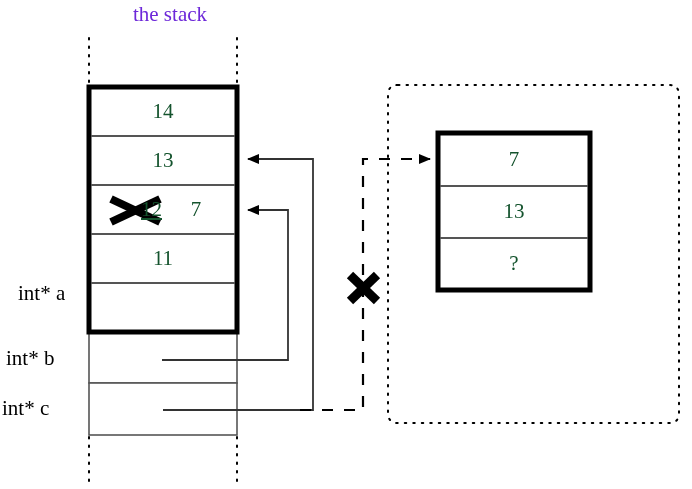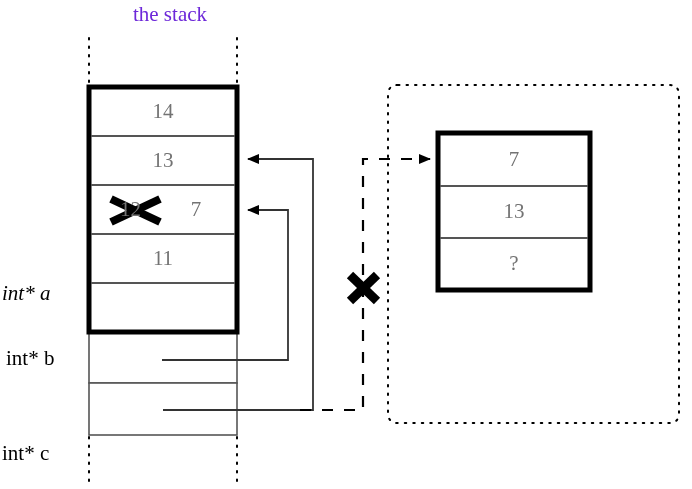--- a/index.html
+++ b/index.html
@@ -28,21 +28,21 @@
     color: #6d28d9;
     text-align: center;
     white-space: nowrap;
   }
   #stack-title { left: 60px; top: 2px; width: 220px; }
   #heap-title  { left: 400px; top: 2px; width: 220px; }
 
   .cell-text {
     position: absolute;
     font-size: 21px;
-    color: #737373;
+    color: #14532d;
     text-align: center;
     white-space: nowrap;
   }
   .var-label {
     position: absolute;
     font-size: 21px;
     color: #000000;
     white-space: nowrap;
     text-align: left;
   }
@@ -97,28 +97,28 @@
 
     <rect x="438" y="133" width="152" height="157" fill="#ffffff" stroke="#000000" stroke-width="5"></rect>
     <line x1="440" y1="186" x2="588" y2="186" stroke="#555555" stroke-width="1.8"></line>
     <line x1="440" y1="238" x2="588" y2="238" stroke="#555555" stroke-width="1.8"></line>
   </svg>
 
   <div class="cell-text" style="left:89px; top:99px; width:148px;">14</div>
 
   <div class="cell-text" style="left:89px; top:148px; width:148px;">13</div>
 
-  <div class="cell-text" style="left:120px; top:197px; width:68px; text-align:left;">12</div>
+  <div class="cell-text" style="left:94px; top:197px; width:68px; text-align:right;text-decoration:underline;">12</div>
 
   <div class="cell-text" style="left:170px; top:197px; width:52px; text-align:center;">7</div>
 
   <div class="cell-text" style="left:89px; top:246px; width:148px;">11</div>
 
 
-  <div class="var-label" style="left:2px; top:281px;font-style:italic;">int* a</div>
+  <div class="var-label" style="left:18px; top:281px;">int* a</div>
   <div class="var-label" style="left:6px; top:346px;">int* b</div>
-  <div class="var-label" style="left:2px; top:396px;margin-top:45px;">int* c</div>
+  <div class="var-label" style="left:2px; top:396px;">int* c</div>
 
   <div class="cell-text" style="left:438px; top:147px; width:152px;">7</div>
   <div class="cell-text" style="left:438px; top:199px; width:152px;">13</div>
   <div class="cell-text" style="left:438px; top:251px; width:152px;">?</div>
 
 </div>
 
 </body></html>

